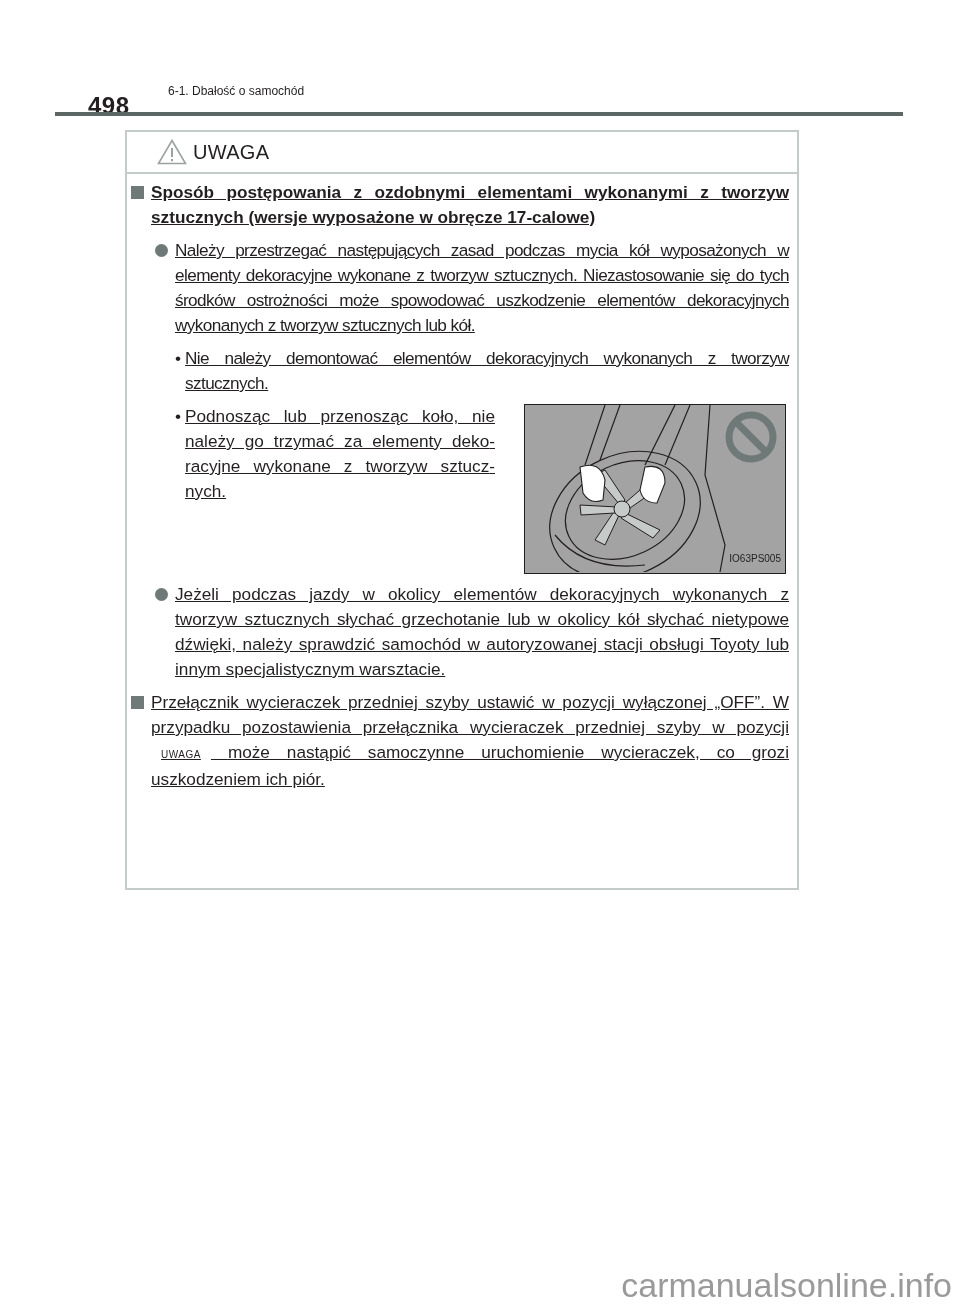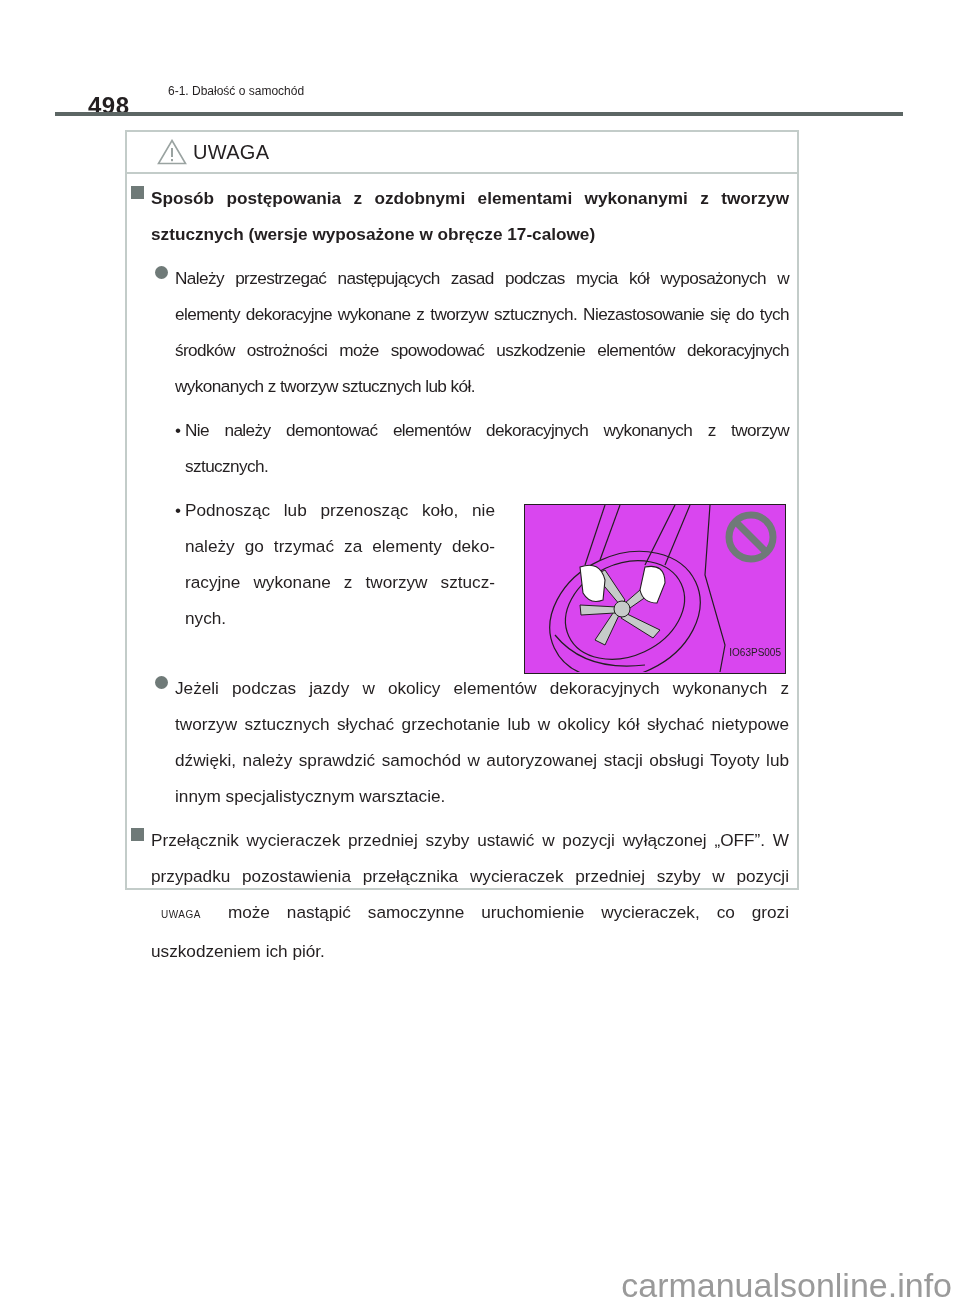--- a/index.html
+++ b/index.html
@@ -6,33 +6,33 @@
   body { width:960px; height:1313px; position:relative; overflow:hidden;
          font-family:"Liberation Sans", sans-serif; color:#231f20; }
   .page-number { position:absolute; left:88px; top:92px; font-size:24px; font-weight:bold; letter-spacing:0.5px; }
   .section-title { position:absolute; left:168px; top:84px; font-size:12px; }
   .header-rule { position:absolute; left:55px; top:112px; width:848px; height:4px; background:#5c6664; }
   .warning-box { position:absolute; left:125px; top:130px; width:674px; height:760px;
                  border:2px solid #c3ccc9; box-sizing:border-box; }
   .warning-head { height:40px; border-bottom:2px solid #c3ccc9; display:flex; align-items:center; padding-left:30px; }
   .warning-head svg { width:30px; height:26px; margin-right:6px; }
   .warning-head span { font-size:20px; letter-spacing:0.3px; }
-  .content { position:absolute; left:2px; top:48px; width:660px; font-size:17.2px; line-height:36px; }
+  .content { position:absolute; left:2px; top:48px; width:660px; font-size:17.2px; line-height:25px;text-decoration:underline; }
   .heading { position:relative; padding-left:22px; font-weight:bold; text-align:justify; }
   .square { position:absolute; left:2px; top:6px; width:13px; height:13px; background:#6f7a78; }
   .dot-item { position:relative; padding-left:46px; text-align:justify; margin-top:8px; }
   .dot { position:absolute; left:26px; top:6px; width:13px; height:13px; border-radius:50%; background:#6f7a78; }
   .sub { position:relative; padding-left:56px; text-align:justify; margin-top:8px; }
   .bul { position:absolute; left:46px; top:0; }
   .para { padding-left:56px; text-align:justify; }
   .plain { padding-left:22px; text-align:justify; margin-top:8px; }
   .cond { letter-spacing:-0.6px; }
   .figure-row { position:relative; height:170px; margin-top:8px; }
   .figure-row .sub { width:310px; margin-top:0; }
-  .figure { position:absolute; left:395px; top:0; width:262px; height:170px; border:1.5px solid #231f20; box-sizing:border-box; background:#d946ef;margin-top:12px; }
+  .figure { position:absolute; left:395px; top:0; width:262px; height:170px; border:1.5px solid #231f20; box-sizing:border-box; background:#a3a3a3; }
   .fig-code { position:absolute; right:4px; bottom:2px; font-size:10px; }
   .auto-badge { font-size:10px; margin:0 10px; letter-spacing:0.5px; }
   .watermark { position:absolute; right:8px; bottom:8px; font-size:34px; color:#9a9a9a; }
 </style>
 </head>
 <body>
 
 <div class="page-number">498</div>
 <div class="section-title">6-1. Dbałość o samochód</div>
 <div class="header-rule"></div>

